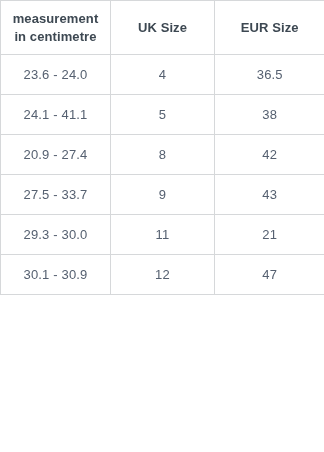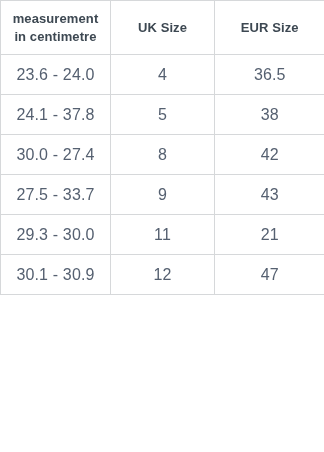--- a/index.html
+++ b/index.html
@@ -73,21 +73,21 @@
     line-height: 1.32;
     letter-spacing: 0.1px;
   }
 
   thead th .hdr-line {
     display: block;
   }
 
   tbody td {
     height: 40px;
-    font-size: 16px;
+    font-size: 13px;
     font-weight: normal;
     color: #556070;
     line-height: 1.2;
     letter-spacing: 0.15px;
   }
 
   tbody td.cell-measurement { }
   tbody td.cell-uk { }
   tbody td.cell-eur { }
 </style>
@@ -115,26 +115,26 @@
         </th>
       </tr>
     </thead>
     <tbody id="table-body">
       <tr>
         <td class="cell-measurement">23.6 - 24.0</td>
         <td class="cell-uk">4</td>
         <td class="cell-eur">36.5</td>
       </tr>
       <tr>
-        <td class="cell-measurement">24.1 - 37.8</td>
+        <td class="cell-measurement">24.1 - 41.1</td>
         <td class="cell-uk">5</td>
         <td class="cell-eur">38</td>
       </tr>
       <tr>
-        <td class="cell-measurement">30.0 - 27.4</td>
+        <td class="cell-measurement">20.9 - 27.4</td>
         <td class="cell-uk">8</td>
         <td class="cell-eur">42</td>
       </tr>
       <tr>
         <td class="cell-measurement">27.5 - 33.7</td>
         <td class="cell-uk">9</td>
         <td class="cell-eur">43</td>
       </tr>
       <tr>
         <td class="cell-measurement">29.3 - 30.0</td>

